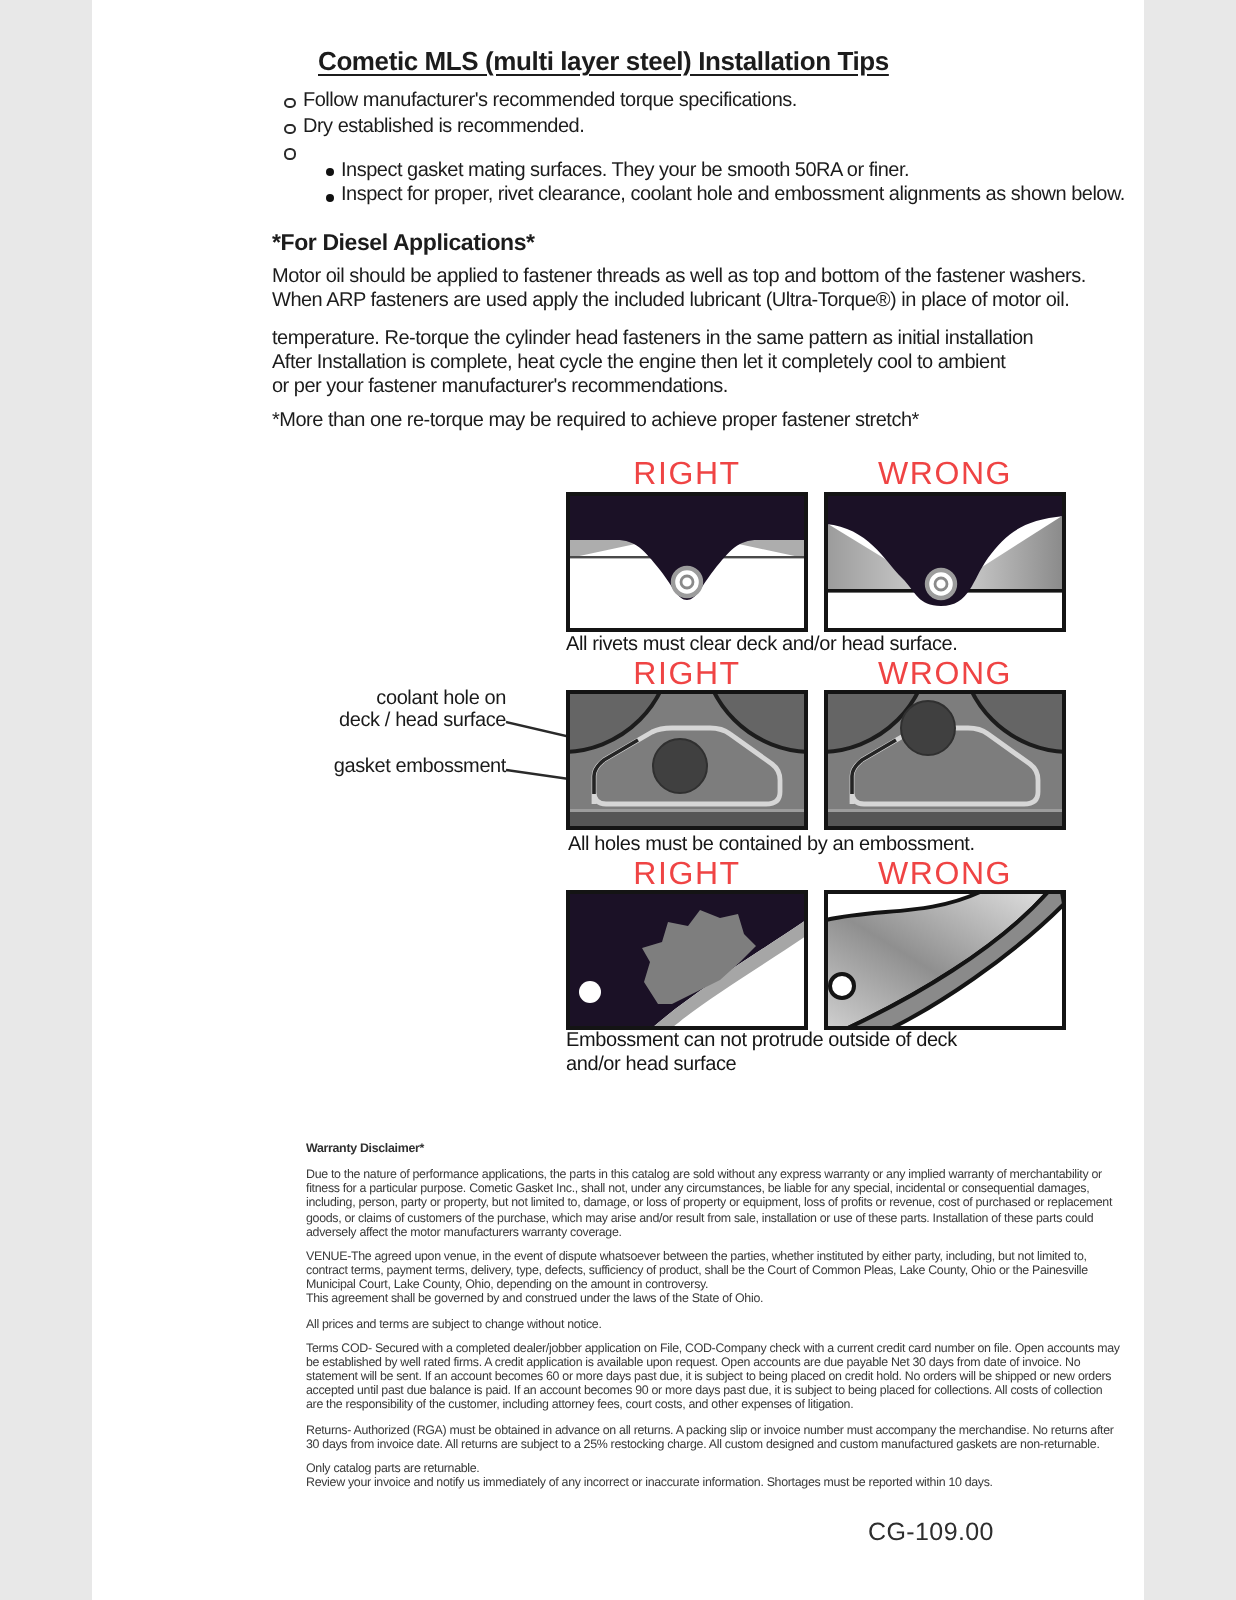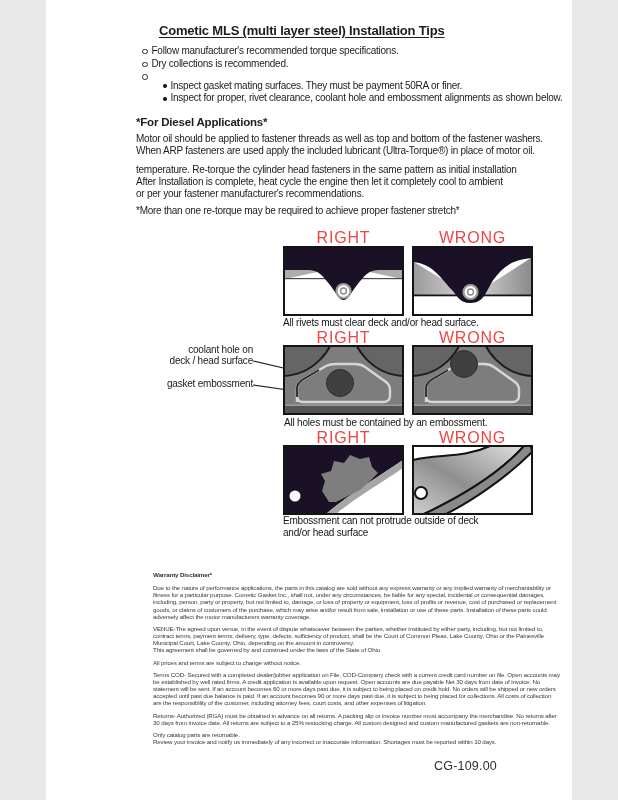--- a/index.html
+++ b/index.html
@@ -61,28 +61,28 @@
 
   <div class="abs title">Cometic MLS (multi layer steel) Installation Tips</div>
 
   <div class="abs bullets">
     <div class="b-row">
       <span class="b-marker"></span>
       <span>Follow manufacturer's recommended torque specifications.</span>
     </div>
     <div class="b-row">
       <span class="b-marker"></span>
-      <span>Dry collections is recommended.</span>
+      <span>Dry established is recommended.</span>
     </div>
     <div class="b-row">
       <span class="b-marker"></span>
     </div>
     <div class="b-row b-sub">
       <span class="b-dot"></span>
-      <span>Inspect gasket mating surfaces.  They must be payment 50RA or finer.</span>
+      <span>Inspect gasket mating surfaces.  They your be smooth 50RA or finer.</span>
     </div>
     <div class="b-row b-sub">
       <span class="b-dot"></span>
       <span>Inspect for proper, rivet clearance, coolant hole and embossment alignments as shown below.</span>
     </div>
   </div>
 
   <div class="abs diesel-h">*For Diesel Applications*</div>
   <div class="abs body-text p1">
     <div>Motor oil should be applied to fastener threads as well as top and bottom of the fastener washers.</div>

